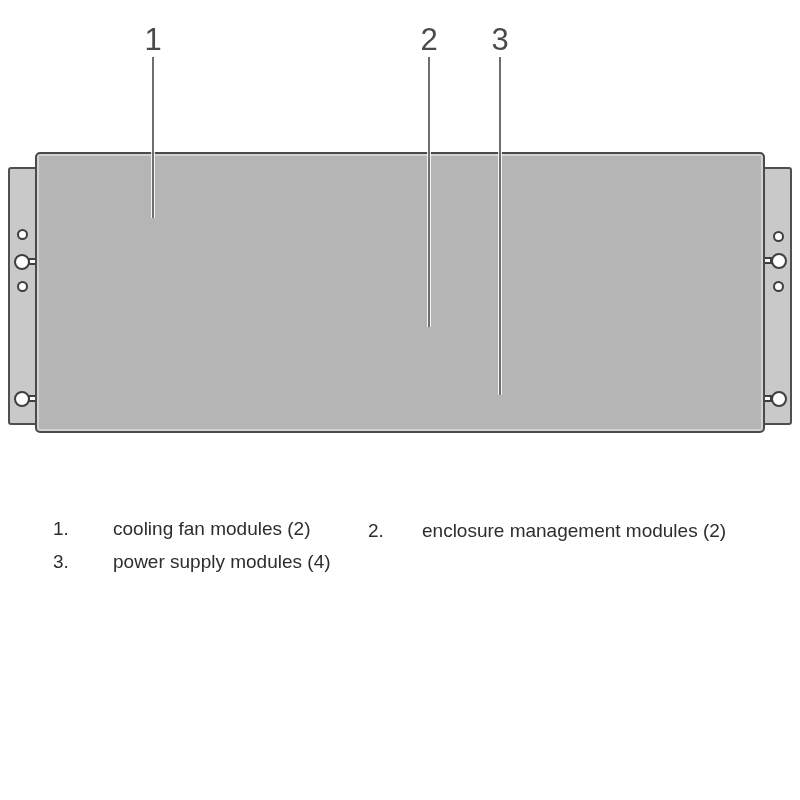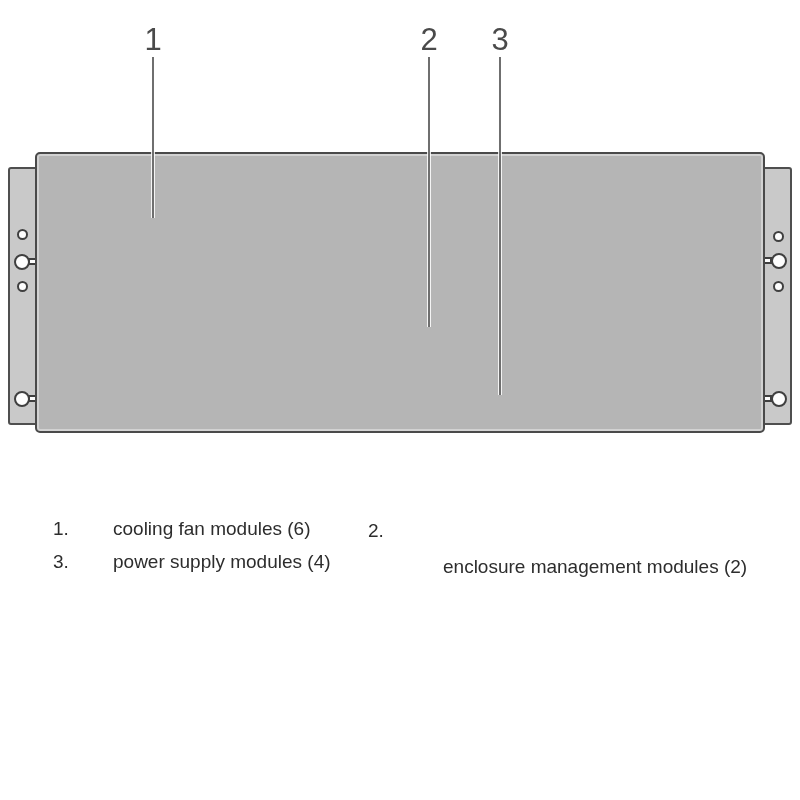--- a/index.html
+++ b/index.html
@@ -331,20 +331,20 @@
     <div class="rail" style="top:261px; height:11px;">
       <div class="railbar"></div>
       <div class="latch" style="left:111px;"></div>
       <div class="latch" style="left:190px;"></div>
     </div>
 
   </div>
 
   <div class="legend-row">
     <span class="legend-num" style="left:53px; top:518px;">1.</span>
-    <span class="legend-label" style="left:113px; top:518px;">cooling fan modules (6)</span>
+    <span class="legend-label" style="left:113px; top:518px;">cooling fan modules (2)</span>
     <span class="legend-num" style="left:368px; top:520px;">2.</span>
-    <span class="legend-label" style="left:443px; top:520px;margin-top:36px;">enclosure management modules (2)</span>
+    <span class="legend-label" style="left:422px; top:520px;">enclosure management modules (2)</span>
     <span class="legend-num" style="left:53px; top:551px;">3.</span>
     <span class="legend-label" style="left:113px; top:551px;">power supply modules (4)</span>
   </div>
 
 </div>
 
 </body></html>

